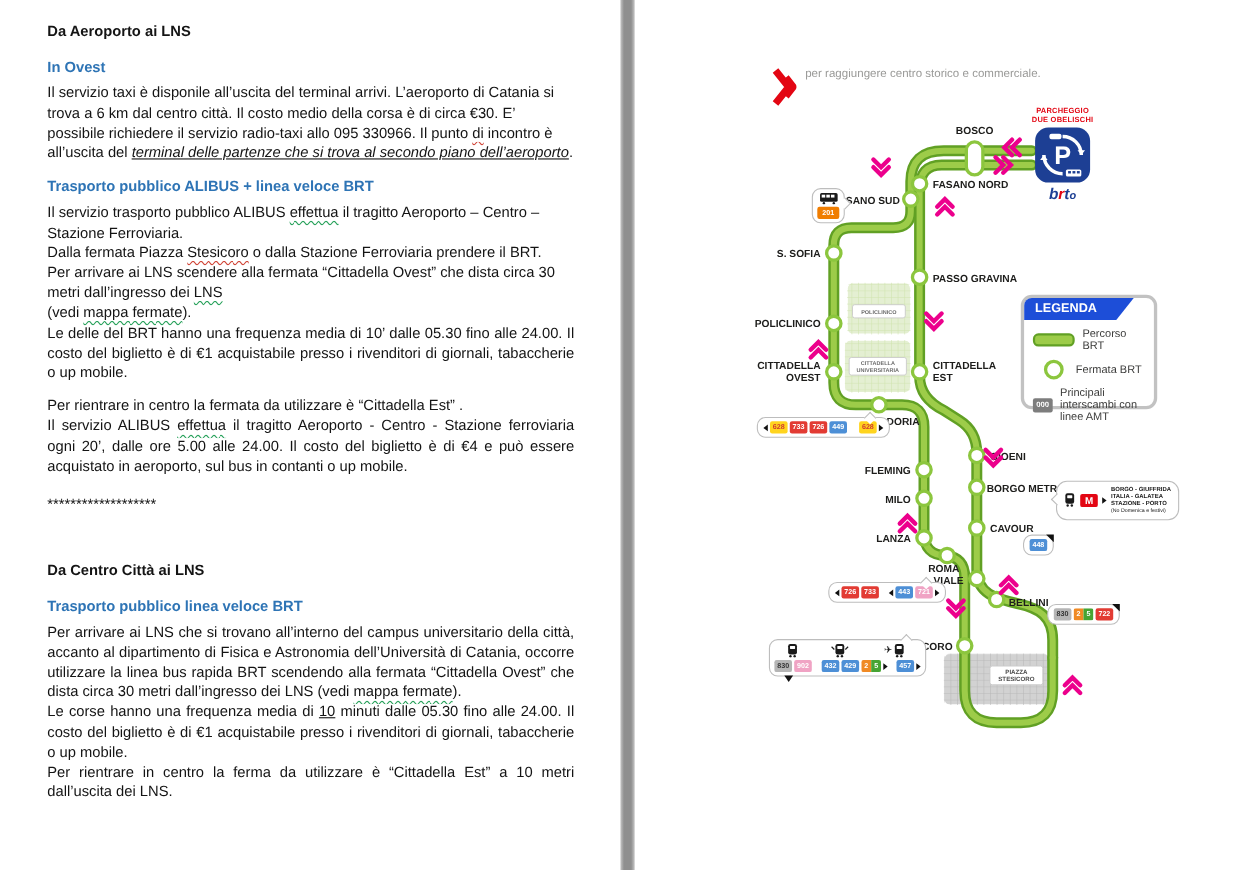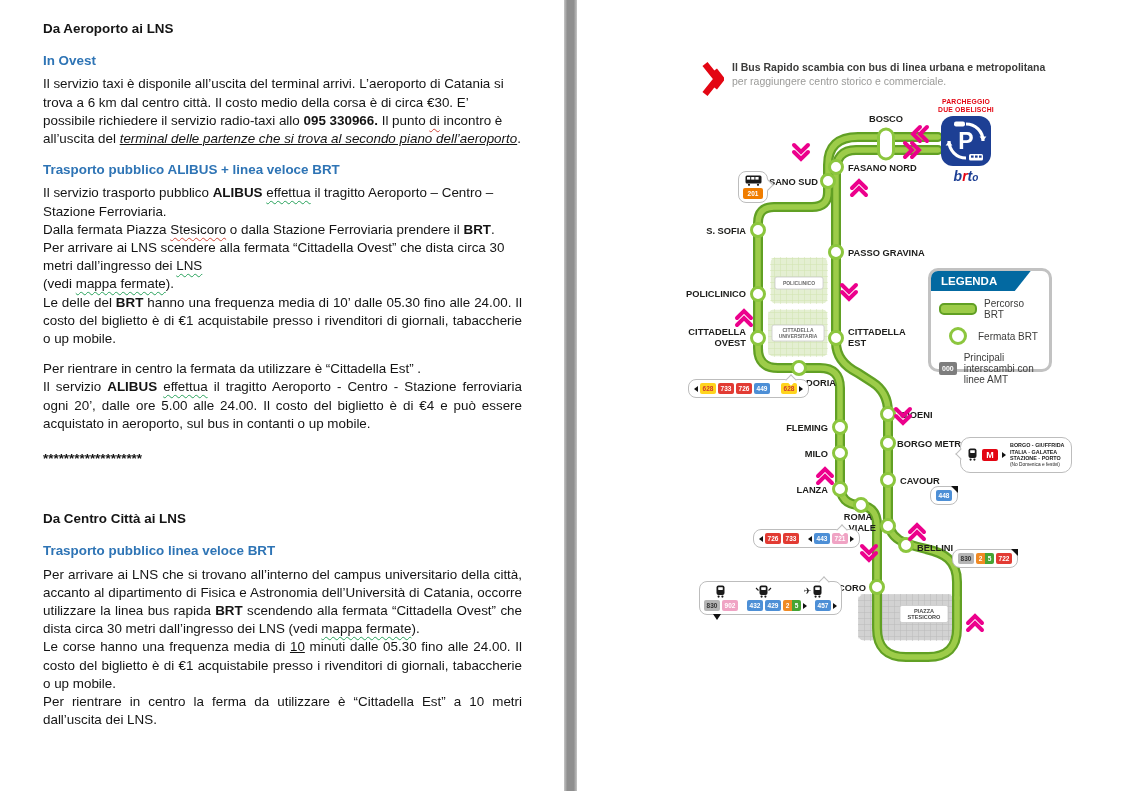--- a/index.html
+++ b/index.html
@@ -11,21 +11,21 @@
            background:linear-gradient(90deg,#c6c6c6,#8f8f8f 25%,#8f8f8f 75%,#c6c6c6)}
   
   #doc{position:absolute;left:43px;top:20px;width:479px;
        font:13.4px/18.2px "Liberation Sans",sans-serif;color:#141414}
   .blk{margin:0}
   .blk-h1{font-weight:700;margin:0 0 14px}
   .blk-h2{font-weight:700;color:#2E74B5;margin:13px 0 5px}
   .sp-none{margin-top:0}
   .sp-sm{margin-top:12px}.sp-md{}.sp-lg{margin-top:17px}.sp-xl{margin-top:42px}
   .just{text-align:justify}
-  span.b{font-weight:700}
+  span.b{font-weight:400}
   span.i{font-style:italic}
   span.u{text-decoration:underline}
   span.wavy-red{text-decoration:underline wavy #d04436;text-decoration-thickness:1px;text-underline-offset:3px}
   span.wavy-green{text-decoration:underline wavy #27a15a;text-decoration-thickness:1px;text-underline-offset:3px}
   span.i.u{text-decoration:underline;font-style:italic}
   
   #map-svg{position:absolute;left:0;top:0;pointer-events:none}
   .route-dark{fill:none;stroke:#61a024;stroke-width:10;stroke-linejoin:round;stroke-linecap:round}
   .route-light{fill:none;stroke:#9dcc49;stroke-width:5.5;stroke-linejoin:round;stroke-linecap:round}
   .stlbl{font:700 9.3px "Liberation Sans",sans-serif;fill:#1d1d1b}
@@ -67,21 +67,21 @@
   
   #metro-bubble{left:960px;top:437px;gap:4px;padding:4px 6px;border-radius:10px}
   .m-badge{width:16px;height:12px;background:#E30613;border-radius:2px;color:#fff;
            font:700 9px "Liberation Sans",sans-serif;display:flex;align-items:center;justify-content:center;flex:none}
   .m-lines{display:flex;flex-direction:column}
   .m-lines .ml{font:700 5.4px/6.6px "Liberation Sans",sans-serif;color:#1a1a1a;white-space:nowrap}
   .m-lines .mn{font:400 4.8px/6.2px "Liberation Sans",sans-serif;color:#1a1a1a;white-space:nowrap}
   
   #legend{position:absolute;left:928px;top:268px;width:124px;height:104px;background:#fff;
           border:3px solid #c2c2c2;border-radius:10px;box-sizing:border-box}
-  #legend .lg-head{width:76%;background:#0369a1;color:#fff;font:700 11.5px "Liberation Sans",sans-serif;
+  #legend .lg-head{width:76%;background:#1d4ed8;color:#fff;font:700 11.5px "Liberation Sans",sans-serif;
           padding:4px 0 4px 10px;border-radius:7px 0 0 0;clip-path:polygon(0 0,100% 0,84% 100%,0 100%)}
   .lg-row{display:flex;align-items:center;gap:7px;margin:7px 8px 0}
   .lg-line{width:34px;height:8px;border-radius:5px;background:#9dcc49;border:2px solid #61a024;flex:none}
   .lg-stop{width:12px;height:12px;border-radius:50%;background:#fff;border:3px solid #8cc63e;flex:none;margin-left:10px;margin-right:4px}
   .lg-badge{background:#7d7d7d;color:#fff;font:700 7px "Liberation Sans",sans-serif;
             padding:3px 3px;border-radius:2px;flex:none}
   .lg-txt{font:10px/11px "Liberation Sans",sans-serif;color:#3c3c3b}
   
   #parking{position:absolute;left:935px;top:98px;width:62px;text-align:center}
   #parking .pk-title{font:700 6.8px/7.6px "Liberation Sans",sans-serif;color:#E30613;letter-spacing:.2px}
@@ -119,21 +119,20 @@
   <div id="divider"></div>
 
   <div id="note">
     <span>
       <svg width="22" height="38" viewBox="0 0 22 38">
         <path d="M3 4 L15 19 L3 34" stroke="#E30613" stroke-width="6.5" fill="none"></path>
         <path d="M13 10 L20 19 L13 28" stroke="#E30613" stroke-width="5" fill="none"></path>
       </svg>
     </span>
     <span>
-      <div class="nl1">Il Bus Rapido scambia con bus di linea urbana e metropolitana</div>
       <div class="nl2">per raggiungere centro storico e commerciale.</div>
     </span>
   </div>
 
   <svg id="map-svg" width="1139" height="791" viewBox="0 0 1139 791">
     <defs>
       <pattern id="gridGreen" width="6" height="6" patternUnits="userSpaceOnUse">
         <path d="M6 0 H0 V6" fill="none" stroke="#cfe3ae" stroke-width="1"></path>
       </pattern>
       <pattern id="gridGray" width="6" height="6" patternUnits="userSpaceOnUse">

